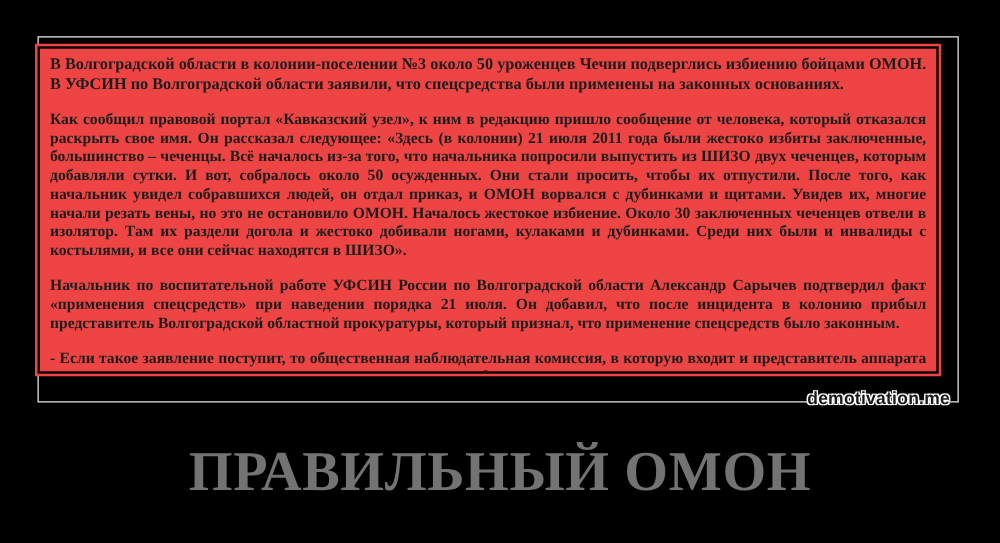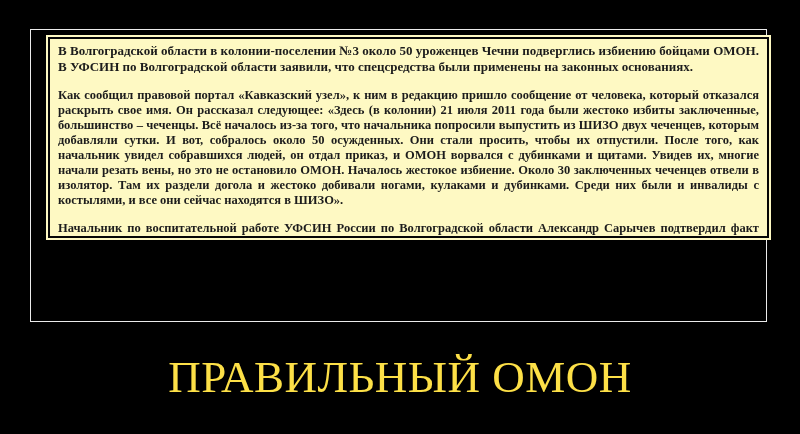--- a/index.html
+++ b/index.html
@@ -21,25 +21,25 @@
     left: 30px;
     top: 29px;
     width: 735px;
     height: 291px;
     border: 1px solid #ebebeb;
     box-sizing: content-box;
   }
   
   .photo {
     position: absolute;
-    left: 46px;
+    left: 28px;
     top: 35px;
     width: 725px;
-    height: 205px;
-    background: #fef9c3;
+    height: 266px;
+    background: #ef4444;
   }
   
   .textbox {
     position: absolute;
     left: 2px;
     top: 2px;
     right: 2px;
     bottom: 2px;
     border: 2px solid #060606;
     padding: 4px 8px 0 8px;
@@ -81,36 +81,37 @@
   .caption {
     position: absolute;
     left: 0;
     top: 352px;
     width: 800px;
     text-align: center;
     font-family: "Liberation Serif", serif;
     font-size: 45px;
     line-height: 50px;
     letter-spacing: 0.5px;
-    color: #fde047;
-    font-weight: normal;
+    color: #737373;
+    font-weight: bold;
   }
 </style>
 </head>
 <body>
 
 <div class="stage">
 
   <div class="frame-border"></div>
 
   <div class="photo">
     <div class="textbox">
       <p class="lead">В Волгоградской области в колонии-поселении №3 около 50 уроженцев Чечни подверглись избиению бойцами ОМОН. В УФСИН по Волгоградской области заявили, что спецсредства были применены на законных основаниях.</p>
       <p>Как сообщил правовой портал «Кавказский узел», к ним в редакцию пришло сообщение от человека, который отказался раскрыть свое имя. Он рассказал следующее: «Здесь (в колонии) 21 июля 2011 года были жестоко избиты заключенные, большинство – чеченцы. Всё началось из-за того, что начальника попросили выпустить из ШИЗО двух чеченцев, которым добавляли сутки. И вот, собралось около 50 осужденных. Они стали просить, чтобы их отпустили. После того, как начальник увидел собравшихся людей, он отдал приказ, и ОМОН ворвался с дубинками и щитами. Увидев их, многие начали резать вены, но это не остановило ОМОН. Началось жестокое избиение. Около 30 заключенных чеченцев отвели в изолятор. Там их раздели догола и жестоко добивали ногами, кулаками и дубинками. Среди них были и инвалиды с костылями, и все они сейчас находятся в ШИЗО».</p>
       <p>Начальник по воспитательной работе УФСИН России по Волгоградской области Александр Сарычев подтвердил факт «применения спецсредств» при наведении порядка 21 июля. Он добавил, что после инцидента в колонию прибыл представитель Волгоградской областной прокуратуры, который признал, что применение спецсредств было законным.</p>
       <p>- Если такое заявление поступит, то общественная наблюдательная комиссия, в которую входит и представитель аппарата уполномоченного по правам человека, выедет на место и разберется в ситуации.</p>
     </div>
   </div>
 
+  <div class="watermark">demotivation.me</div>
 
   <div class="caption">ПРАВИЛЬНЫЙ ОМОН</div>
 
 </div>
 
 </body></html>

